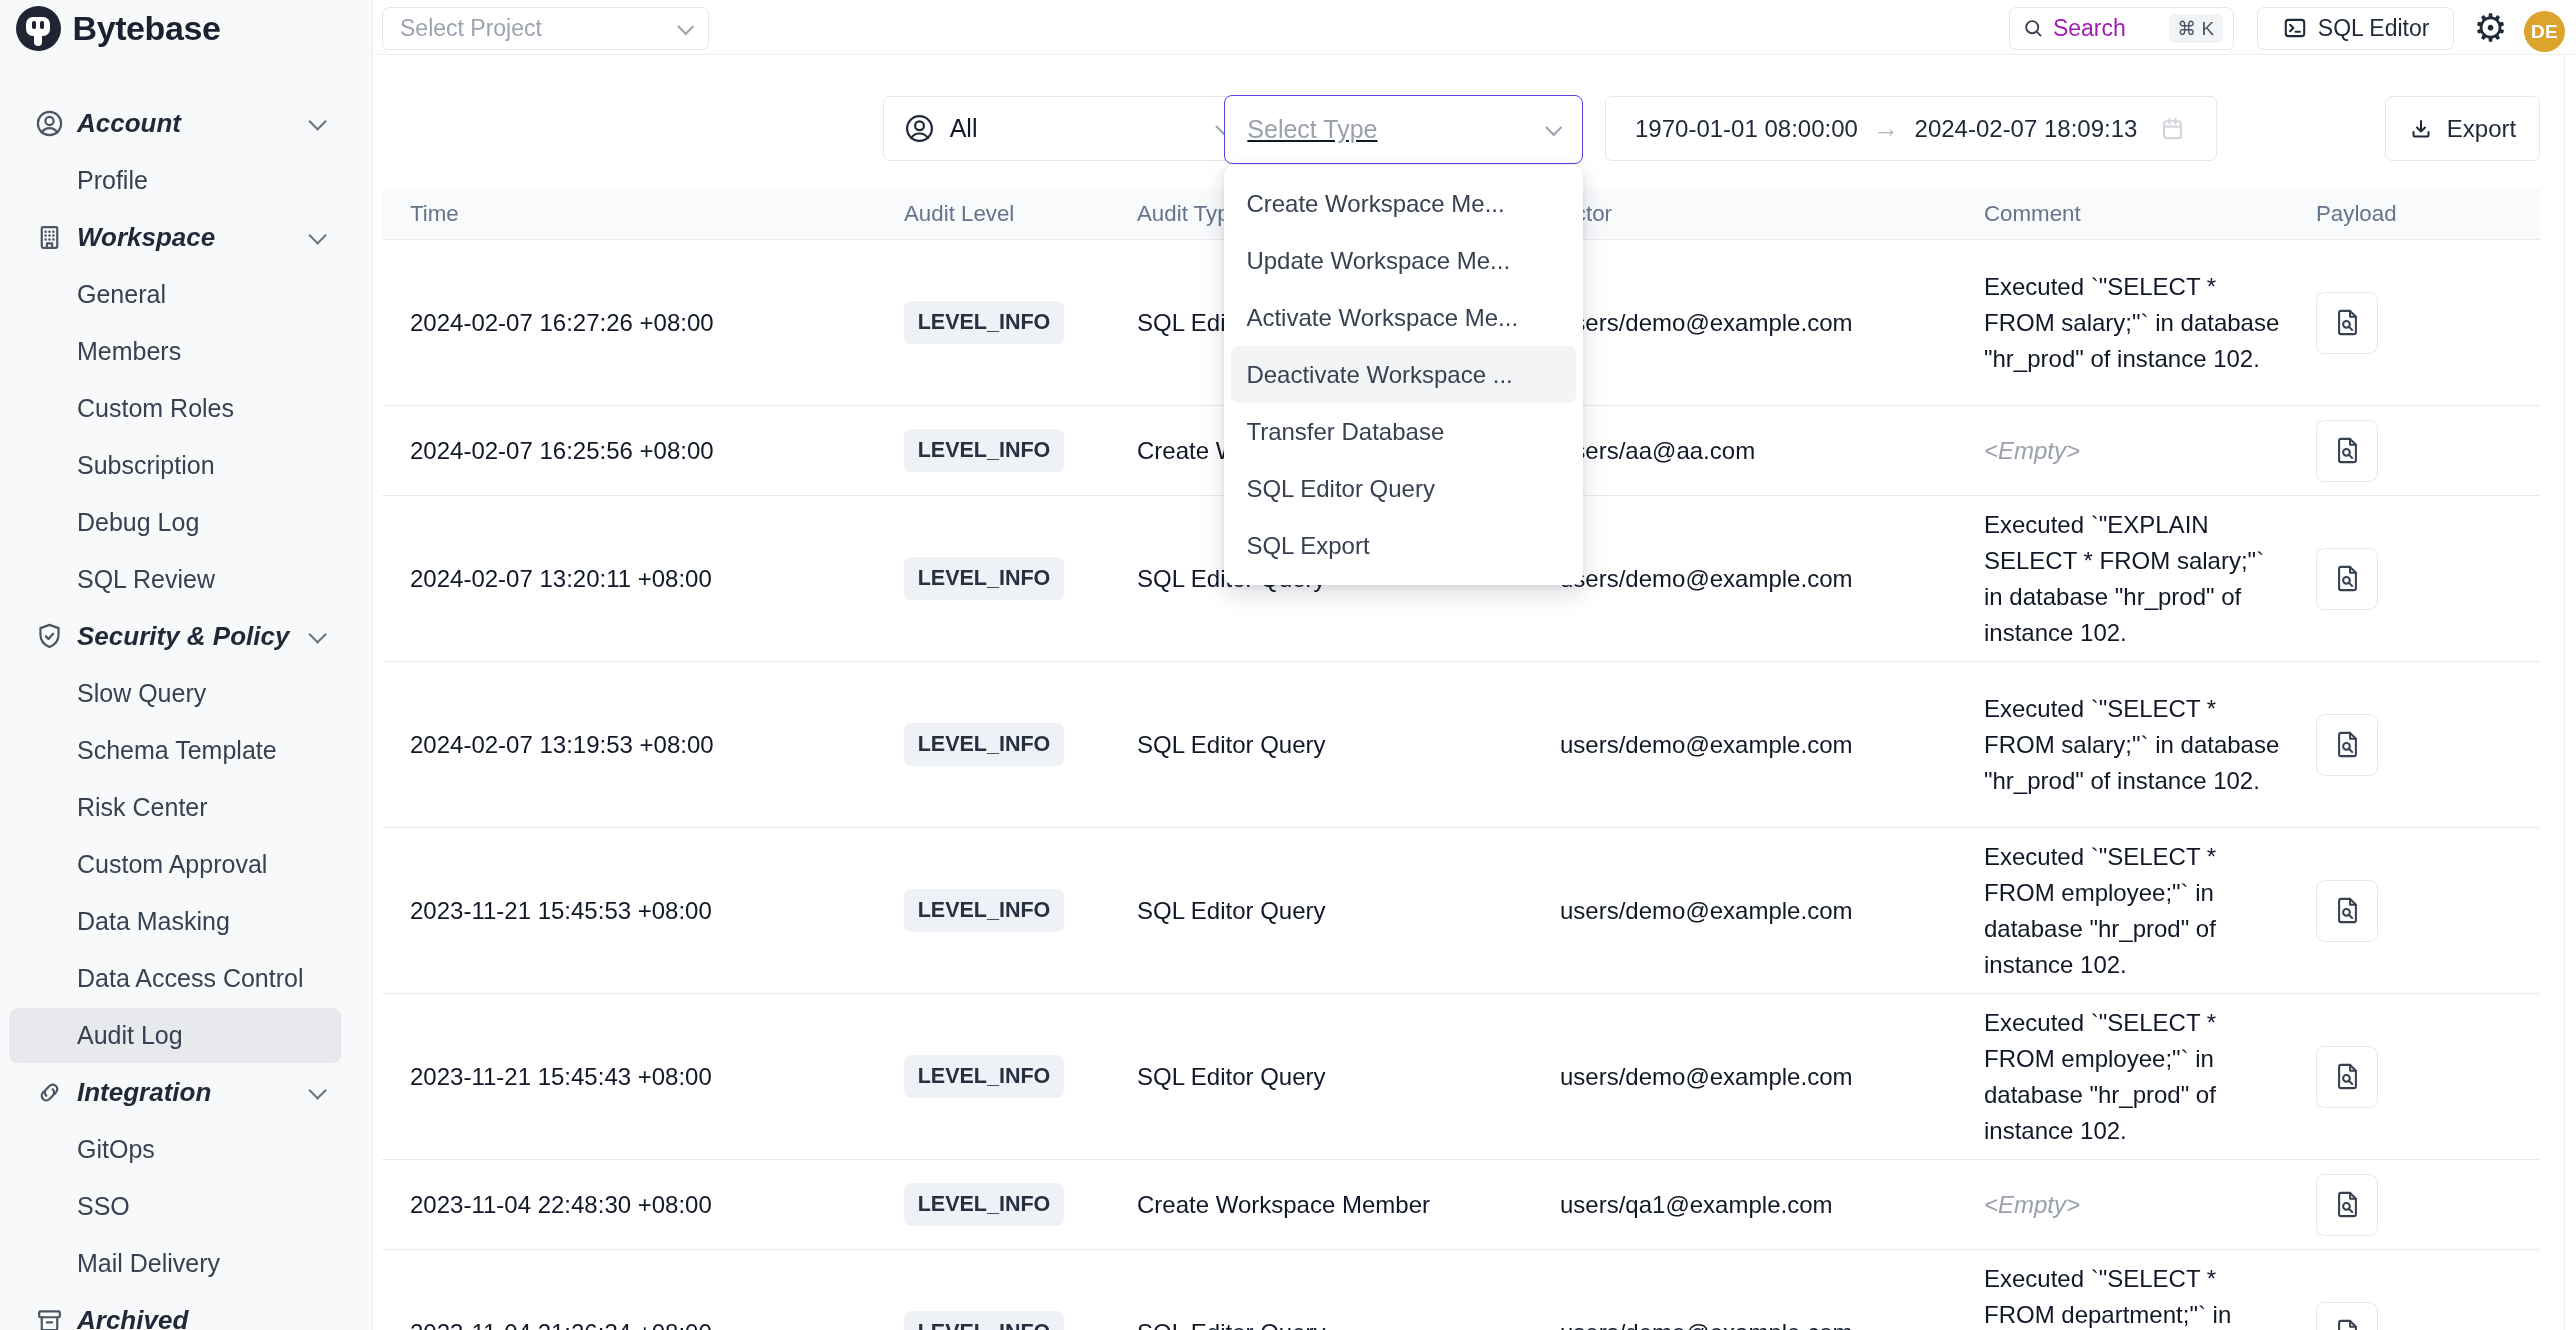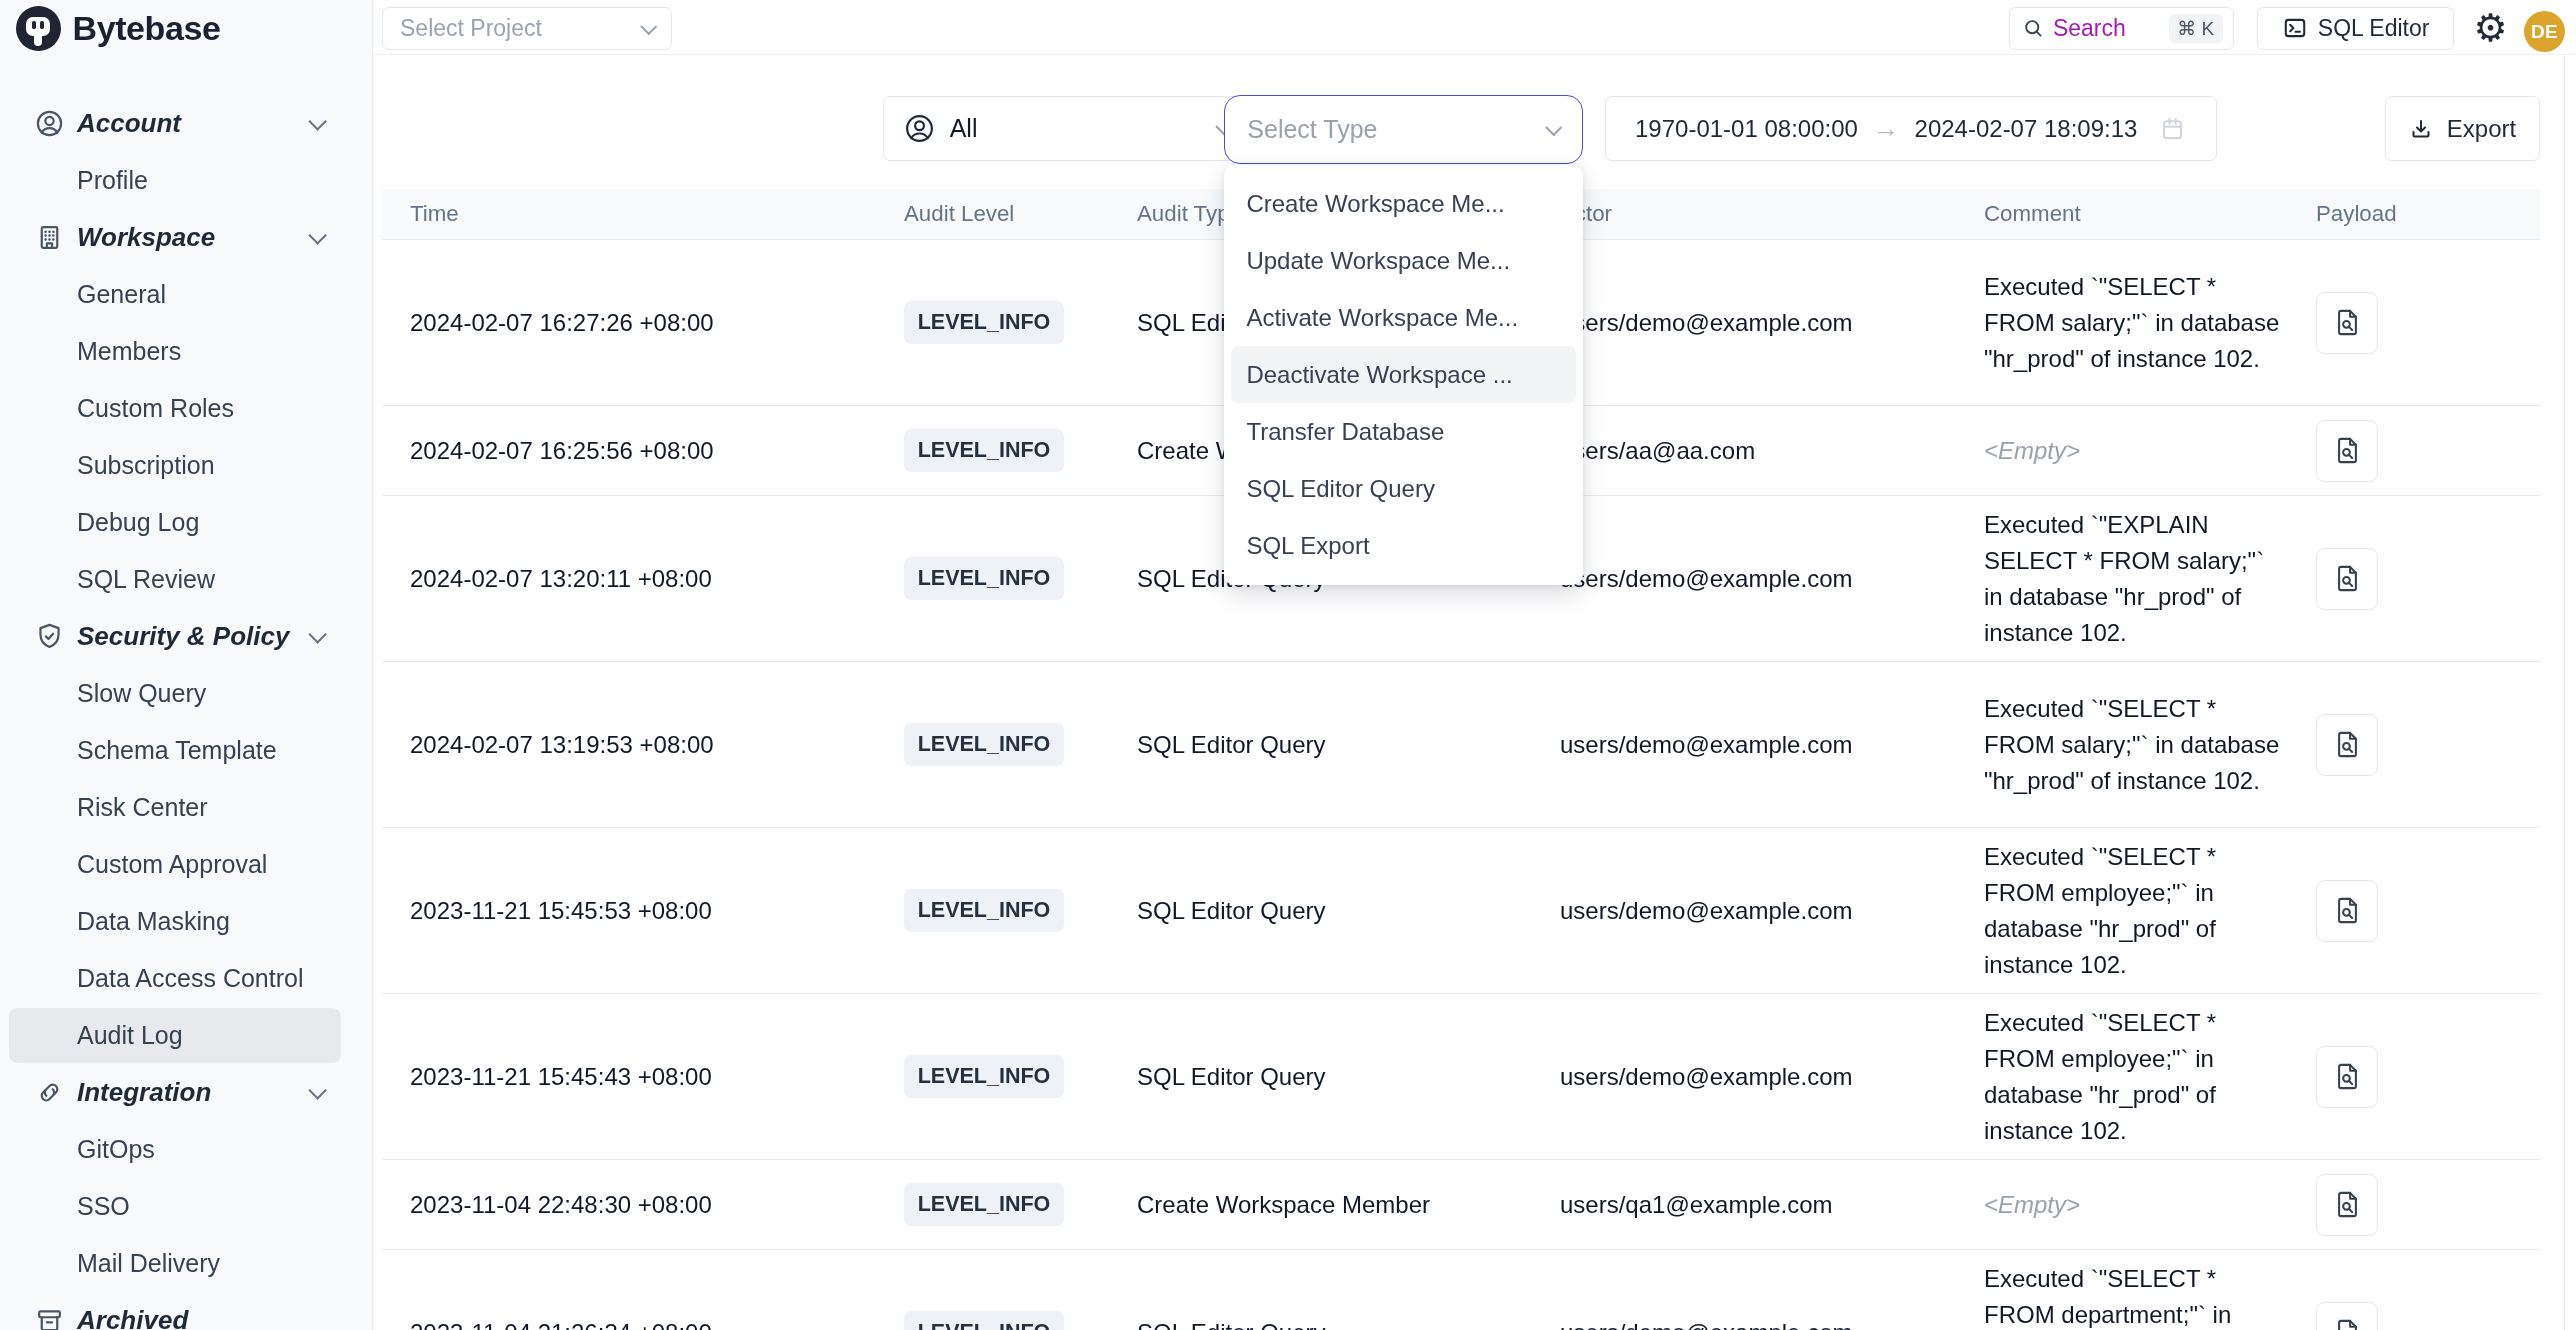--- a/index.html
+++ b/index.html
@@ -21,21 +21,21 @@
   .snav-header{font-size:26px;font-weight:600;color:#1f2937;font-style:italic;}
   .snav-sub{font-size:25px;font-weight:400;color:#374151;padding-left:77px;}
   .snav .ic{width:31px;height:31px;margin-right:12px;color:#4b5563;flex:none;position:relative;z-index:1;}
   .snav .ic svg{width:31px;height:31px;display:block;}
   .chev{position:absolute;right:48px;top:50%;width:11.2px;height:11.2px;border-right:2.6px solid #6b7280;border-bottom:2.6px solid #6b7280;
         transform:translateY(-68%) rotate(45deg);}
   .snav.selected::before{content:"";position:absolute;left:8.6px;right:31px;top:0.9px;bottom:0.9px;background:#e7e9ed;border-radius:8.6px;}
 
   
   .topbar{position:absolute;left:373px;right:0;top:0;height:54px;background:#fff;border-bottom:0.9px solid #f0f0f3;}
-  .proj-select{position:absolute;left:382px;top:6.9px;width:290px;height:43px;box-sizing:border-box;border:0.9px solid #e3e6ea;border-radius:6.9px;
+  .proj-select{position:absolute;left:382px;top:6.9px;width:327px;height:43px;box-sizing:border-box;border:0.9px solid #e3e6ea;border-radius:6.9px;
         background:#fff;display:flex;align-items:center;padding:0 17px;}
   .proj-select .ph{font-size:23px;color:#9ca3af;}
   .chev-sm{width:9.5px;height:9.5px;border-right:2.1px solid #9ca3af;border-bottom:2.1px solid #9ca3af;transform:rotate(45deg) translate(-1.7px,-1.7px);margin-left:auto;}
   .searchbox{position:absolute;left:2009px;top:6.9px;width:225px;height:43px;box-sizing:border-box;border:0.9px solid #e3e6ea;border-radius:6.9px;
         display:flex;align-items:center;padding:0 10.3px 0 12px;gap:8.6px;background:#fff;}
   .searchbox .sic{width:22.3px;height:22.3px;color:#374151;flex:none;}
   .searchbox .sic svg{width:22.3px;height:22.3px;display:block;}
   .searchbox .ph{font-size:23px;color:#a21caf;}
   .kbd{margin-left:auto;background:#f1f3f5;border-radius:5.2px;padding:3.4px 8.6px;font-size:19px;color:#4b5563;}
   .sqled-btn{position:absolute;left:2257px;top:6.9px;width:197px;height:43px;box-sizing:border-box;border:0.9px solid #e3e6ea;border-radius:6.9px;
@@ -47,22 +47,22 @@
         font-size:38px;color:#1f2937;line-height:1;}
   .avatar{position:absolute;left:2524px;top:11.2px;width:41px;height:41px;border-radius:50%;background:#dda42d;color:#fff;
         font-size:19px;font-weight:700;display:flex;align-items:center;justify-content:center;letter-spacing:0.4px;}
 
   
   .f-actor{position:absolute;left:883px;top:96px;width:366px;height:65px;box-sizing:border-box;border:0.9px solid #e3e6ea;border-radius:6.9px;
         background:#fff;display:flex;align-items:center;padding:0 19px;gap:13.7px;}
   .f-actor .uic{width:33px;height:33px;color:#1f2937;flex:none;}
   .f-actor .uic svg{width:33px;height:33px;display:block;}
   .f-actor .val{font-size:25px;color:#111827;}
-  .f-type{position:absolute;left:1224px;top:95px;width:359px;height:69px;box-sizing:border-box;border:1.7px solid #4f46e5;border-radius:16px;
-        background:#fff;display:flex;align-items:center;padding:0 22.3px;z-index:25;}
+  .f-type{position:absolute;left:1224px;top:95px;width:359px;height:69px;box-sizing:border-box;border:1.7px solid #4f46e5;border-radius:8px;
+        background:#fff;display:flex;align-items:center;padding:0 22.3px;z-index:25;text-decoration:underline;}
   .f-type .ph{font-size:25px;color:#9aa1ac;}
   .f-dates{position:absolute;left:1605px;top:96px;width:612px;height:65px;box-sizing:border-box;border:0.9px solid #e3e6ea;border-radius:6.9px;
         background:#fff;display:flex;align-items:center;justify-content:space-between;padding:0 29px;font-size:24px;color:#1f2937;gap:10px;}
   .f-dates .arrow{color:#b4bac2;font-size:26px;}
   .dr-end{display:flex;align-items:center;gap:20.6px;}
   .cal{width:29px;height:29px;color:#d3d7dd;}
   .cal svg{width:29px;height:29px;display:block;}
   .f-export{position:absolute;left:2385px;top:96px;width:155px;height:65px;box-sizing:border-box;border:0.9px solid #e3e6ea;border-radius:6.9px;
         background:#fff;display:flex;align-items:center;justify-content:center;gap:14px;}
   .f-export .dic{width:24px;height:24px;color:#1f2937;}

